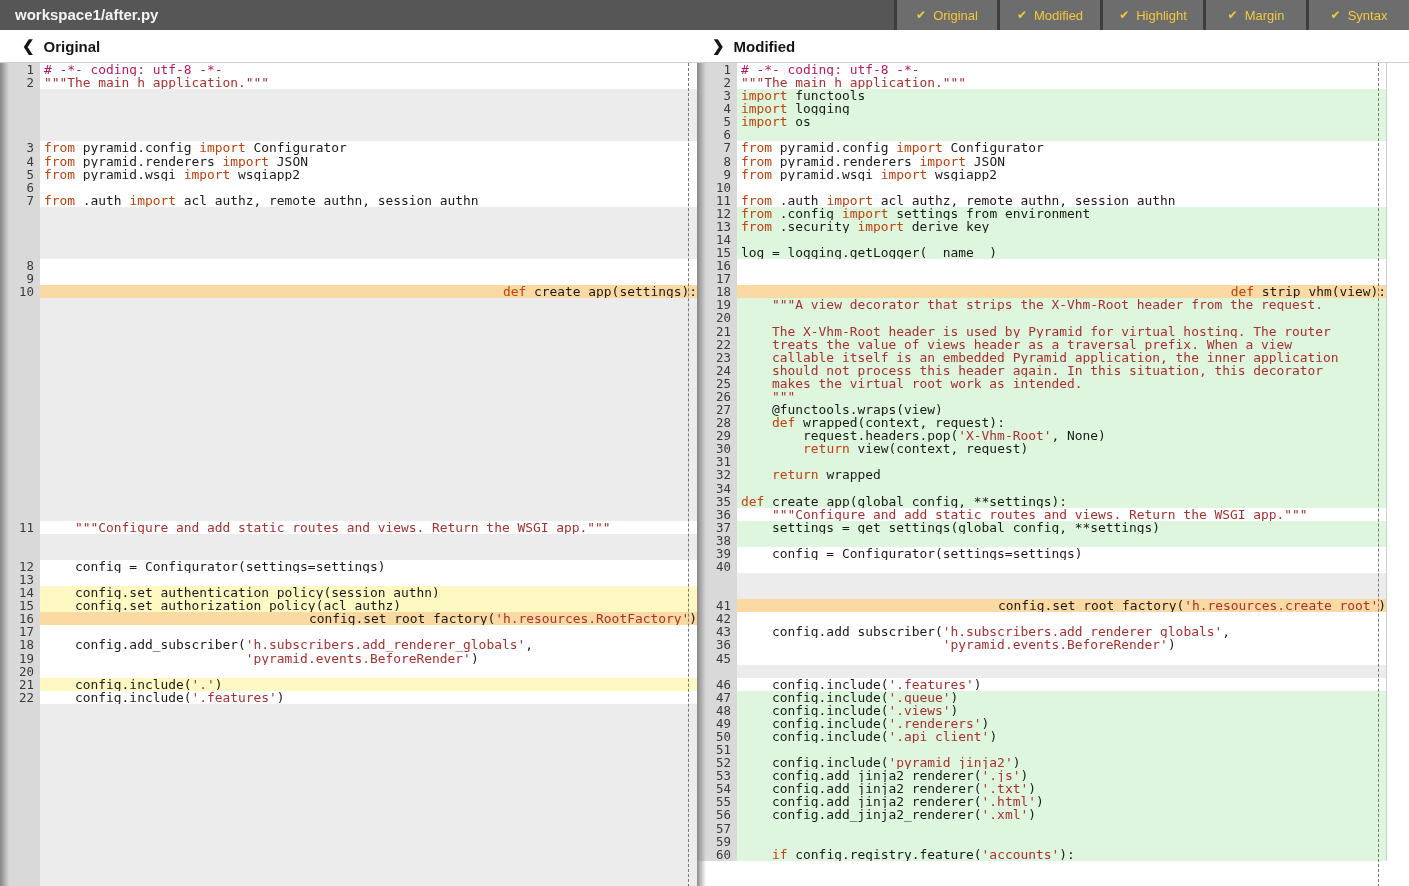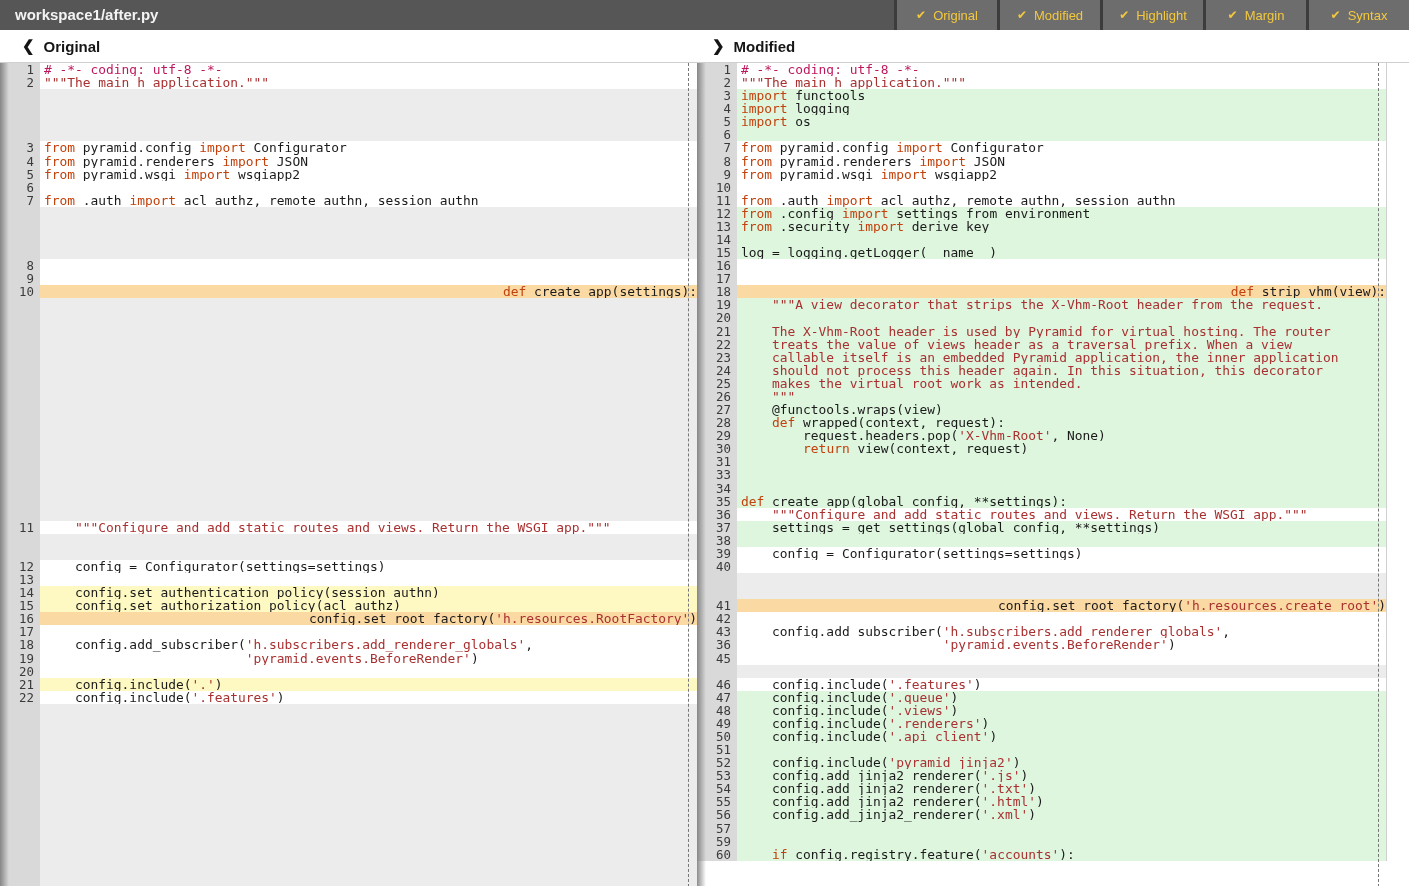--- a/index.html
+++ b/index.html
@@ -484,22 +484,22 @@
         </div>
         <div class="row t-add">
           <span class="ln">30</span>
           <span class="cl"><span class="sg-pl">        </span><span class="sg-kw">return</span><span class="sg-pl"> view(context, request)</span></span>
         </div>
         <div class="row t-add">
           <span class="ln">31</span>
           <span class="cl"></span>
         </div>
         <div class="row t-add">
-          <span class="ln">33</span>
-          <span class="cl"></span>
+          <span class="ln">32</span>
+          <span class="cl"><span class="sg-pl">    </span><span class="sg-kw">return</span><span class="sg-pl"> wrapped</span></span>
         </div>
         <div class="row t-add">
           <span class="ln">34</span>
           <span class="cl"></span>
         </div>
         <div class="row t-add">
           <span class="ln">35</span>
           <span class="cl"><span class="sg-kw">def</span><span class="sg-pl"> create_app(global_config, **settings):</span></span>
         </div>
         <div class="row t-normal">

